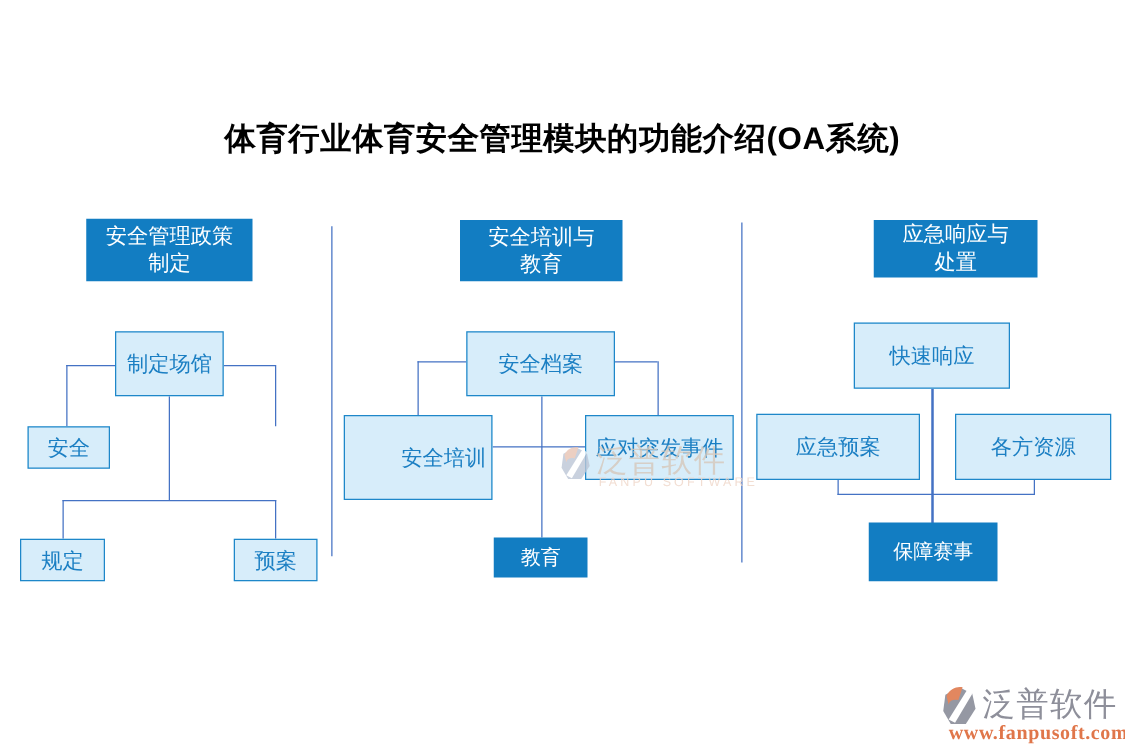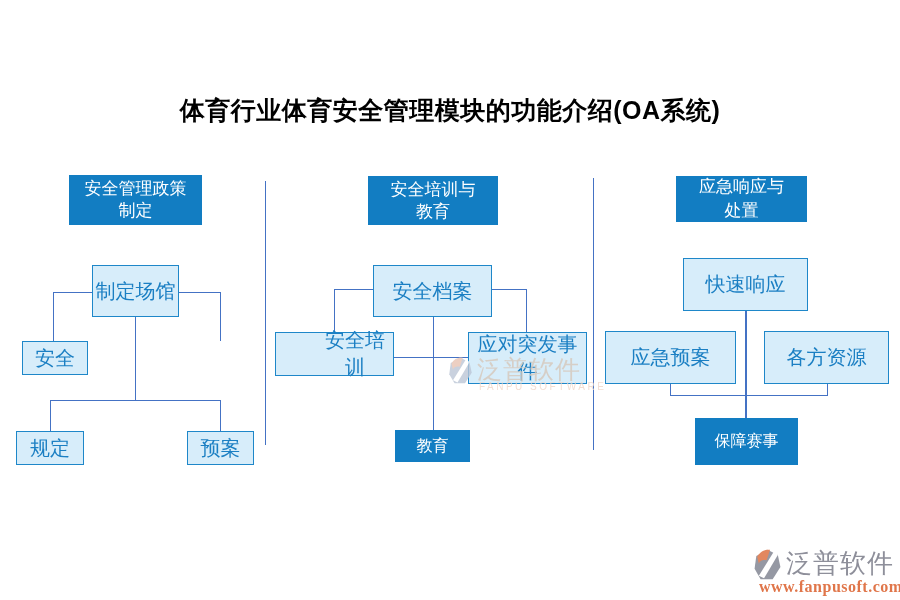--- a/index.html
+++ b/index.html
@@ -13,21 +13,21 @@
   }
   .header-box {
     position:absolute; box-sizing:border-box; background:#127dc2; color:#ffffff;
     display:flex; flex-direction:column; align-items:center; justify-content:center;
     font-size:17px; line-height:22px; text-align:center;
   }
   .node {
     position:absolute; box-sizing:border-box; background:#d7edfa;
     border:1.5px solid #1e87c9; color:#1b7fc3;
     display:flex; align-items:center; justify-content:center;
-    font-size:20px; text-align:center;
+    font-size:17px; text-align:center;
   }
   .node.dark { background:#127dc2; border:none; color:#ffffff; font-size:16px; }
   .ln { position:absolute; background:#4472c4; }
   .divider { position:absolute; width:1px; background:#4472c4; }
   
   .wm { position:absolute; display:flex; align-items:flex-start; pointer-events:none; }
   #wm-center { left:447px; top:356px; opacity:0.8; z-index:5; }
   #wm-center .wm-brand { font-size:25px; color:#d6c8bb; line-height:27px; margin-left:3px; letter-spacing:1px; }
   #wm-center .wm-sub { font-size:10px; color:#efd6c8; letter-spacing:2.5px; margin-left:5px; margin-top:-2px; }
   #wm-corner { left:752px; top:548px; z-index:5; }
@@ -71,25 +71,25 @@
   </div>
 
   <div class="ln" style="left:334px; top:289px; width:39px; height:1px;"></div>
   <div class="ln" style="left:334px; top:289px; width:1px;  height:43px;"></div>
   <div class="ln" style="left:492px; top:289px; width:34px; height:1px;"></div>
   <div class="ln" style="left:526px; top:289px; width:1px;  height:43px;"></div>
   <div class="ln" style="left:433px; top:317px; width:1px;  height:113px;"></div>
   <div class="ln" style="left:394px; top:357px; width:74px; height:1px;"></div>
 
   <div class="node" style="left:373px; top:265px; width:119px; height:52px;">安全档案</div>
-  <div class="node" style="left:275px; top:332px; width:119px; height:44px;padding-left:41px;">安全培训</div>
+  <div class="node" style="left:275px; top:332px; width:119px; height:68px;padding-left:41px;">安全培训</div>
   <div class="node" style="left:468px; top:332px; width:119px; height:52px;">应对突发事件</div>
   <div class="node dark" style="left:395px; top:430px; width:75px; height:32px;">教育</div>
 
-  <div class="header-box" style="left:676px; top:176px; width:131px; height:46px;justify-content:space-between;">
+  <div class="header-box" style="left:699px; top:176px; width:131px; height:46px;">
     <span>应急响应与</span>
     <span>处置</span>
   </div>
 
   <div class="ln" style="left:745px; top:311px; width:2px;   height:109px;"></div>
   <div class="ln" style="left:670px; top:384px; width:1px;   height:12px;"></div>
   <div class="ln" style="left:670px; top:395px; width:158px; height:1px;"></div>
   <div class="ln" style="left:827px; top:384px; width:1px;   height:12px;"></div>
 
   <div class="node" style="left:683px; top:258px; width:125px; height:53px;">快速响应</div>

